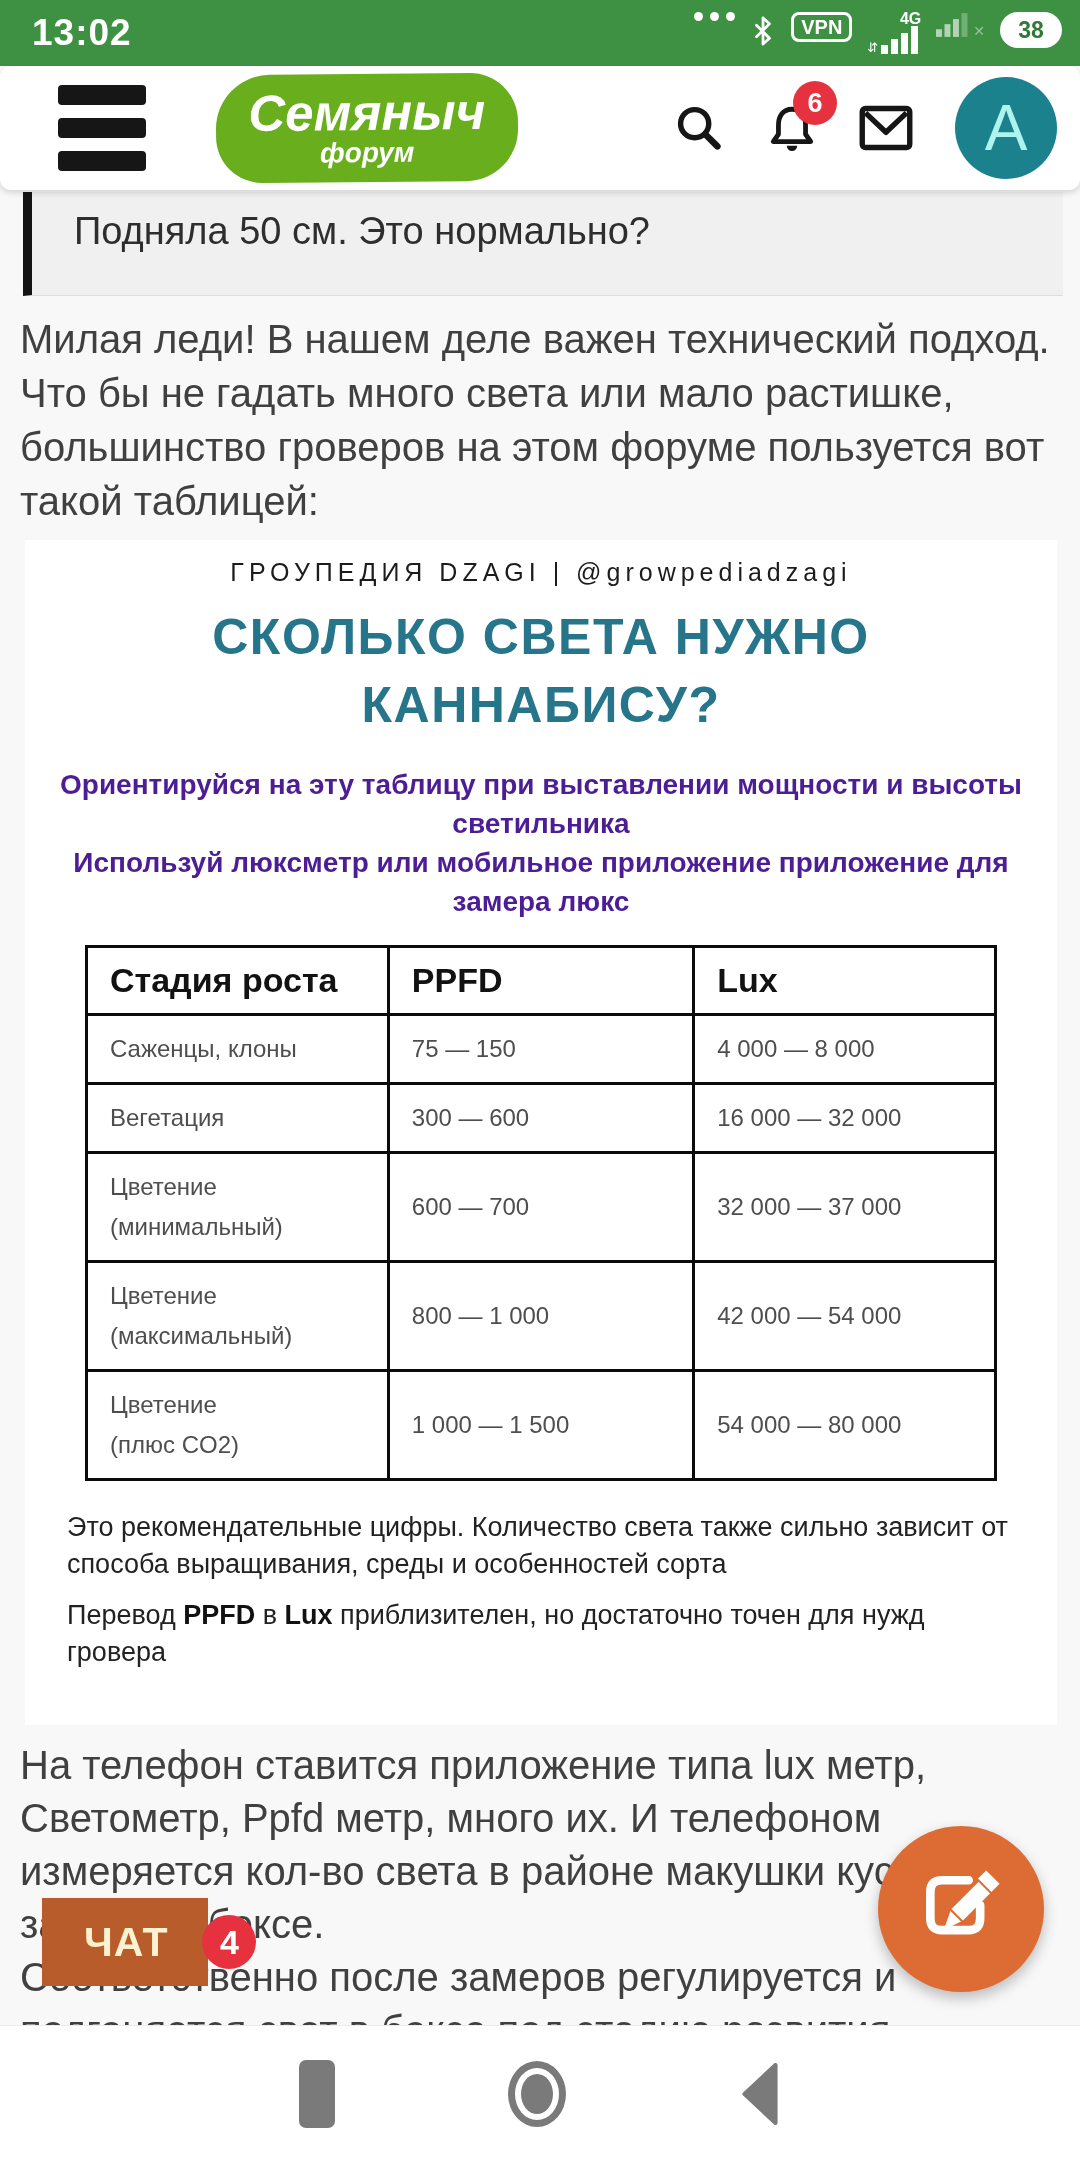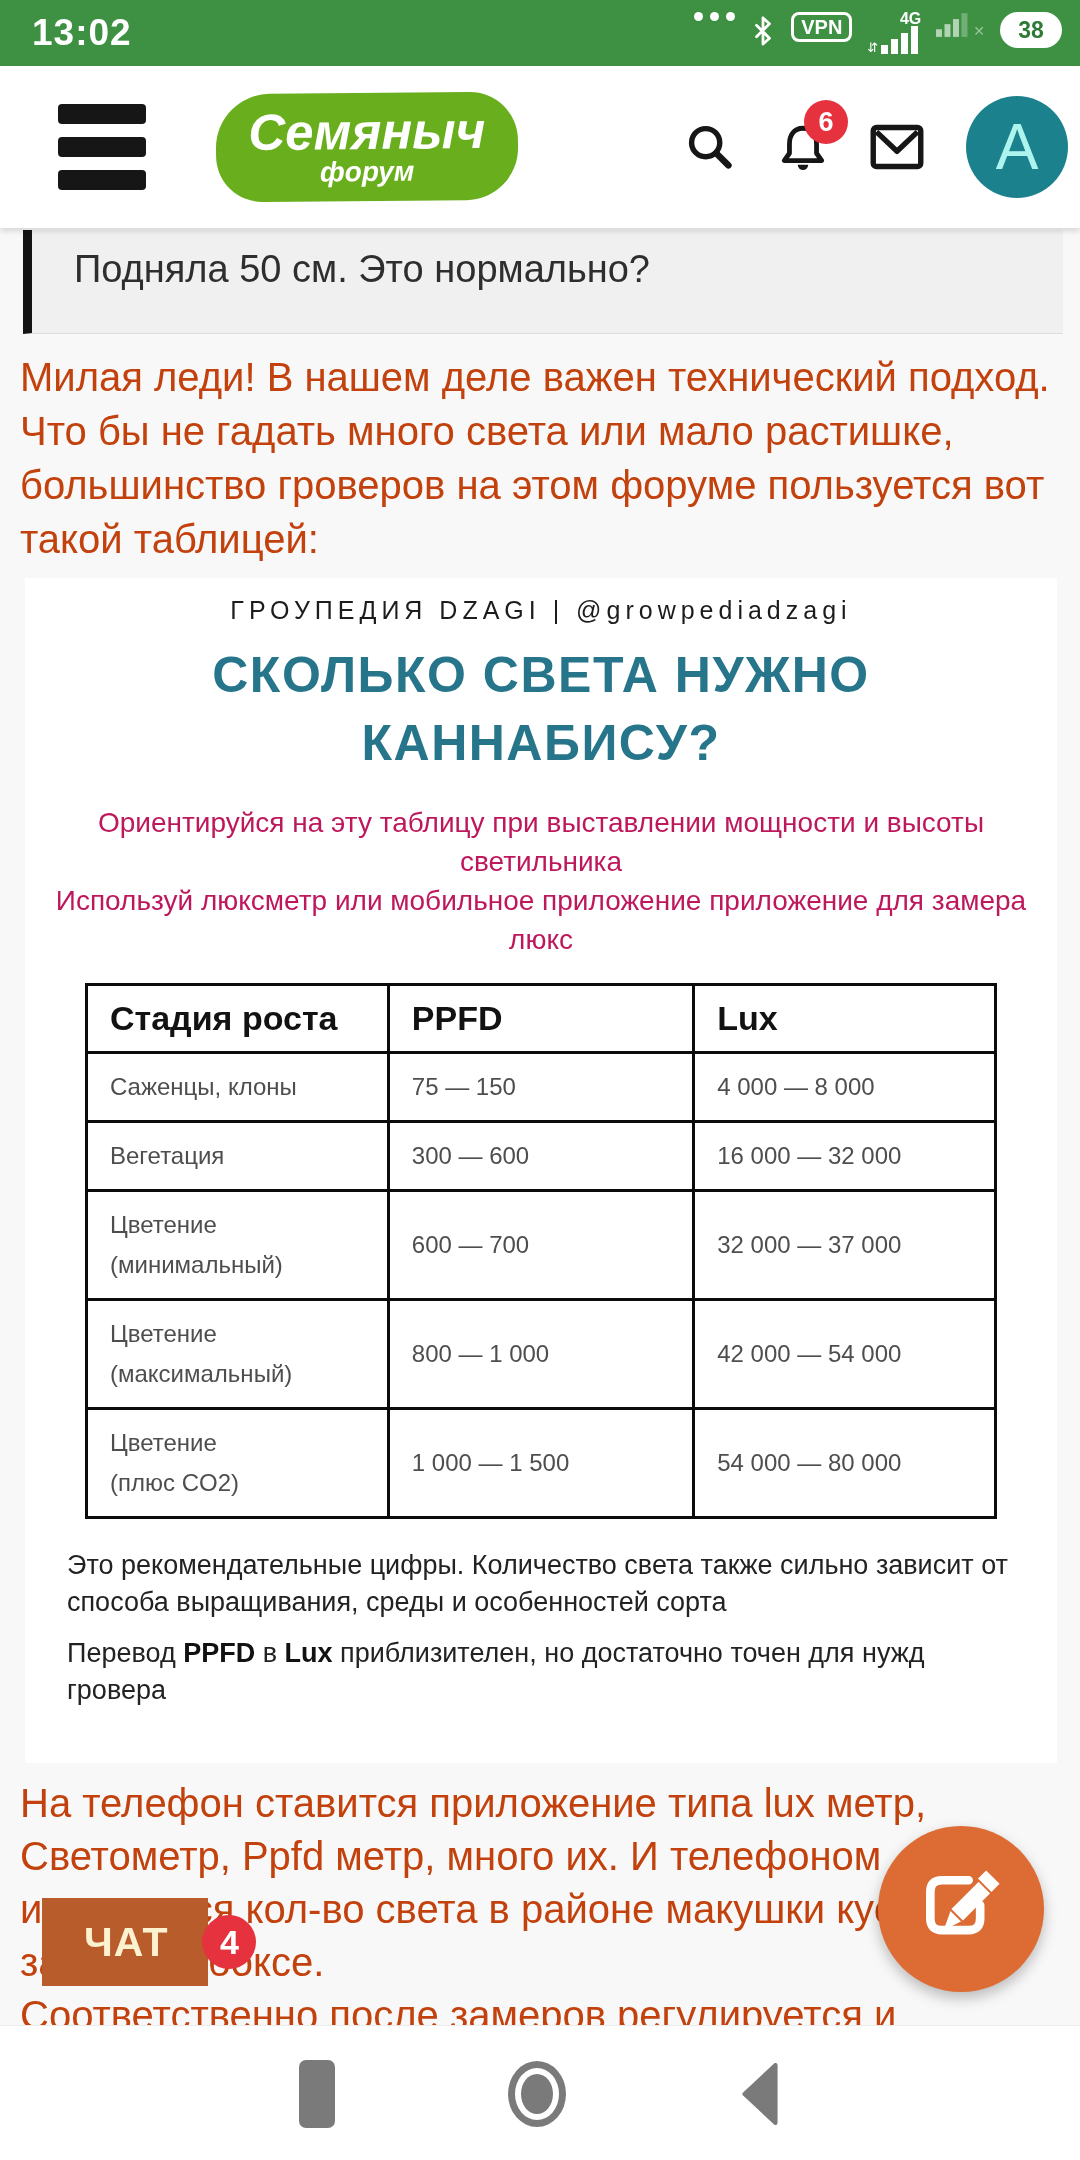--- a/index.html
+++ b/index.html
@@ -23,23 +23,24 @@
   .sb-sig{display:flex;flex-direction:column;align-items:flex-end;}
   .sb-4g{font-size:16px;font-weight:700;line-height:14px;}
   .sb-sig-row{display:flex;align-items:flex-end;gap:3px;}
   .sb-arrows{font-size:13px;line-height:13px;}
   .sb-x{font-size:14px;line-height:14px;opacity:.75;}
   .sb-batt{min-width:62px;height:36px;background:#fff;border-radius:19px;
     color:#2f7a36;font-size:23px;font-weight:700;display:flex;align-items:center;
     justify-content:center;}
   
   .appbar{
-    height:162px;background:#fff;display:flex;align-items:center;
-    padding:0 12px 0 58px;box-sizing:border-box;position:relative;z-index:5;
+    height:124px;background:#fff;display:flex;align-items:center;
+    padding:0 23px 0 58px;box-sizing:border-box;position:relative;z-index:5;
     box-shadow:0 3px 6px rgba(0,0,0,.14);
+    border-radius:11px;
   }
   .hamburger{width:88px;display:flex;flex-direction:column;gap:13px;cursor:pointer;}
   .hamburger i{display:block;height:20px;background:#161616;border-radius:4px;}
   .logo{
     margin-left:70px;width:302px;height:108px;background:var(--logo_green,#69ae1d);
     border-radius:54px 48px 52px 46px;display:flex;flex-direction:column;
     align-items:center;justify-content:center;color:#fff;transform:rotate(-.5deg);
   }
   .logo .l1{font-size:51px;font-weight:800;font-style:italic;line-height:50px;}
   .logo .l2{font-size:28px;font-weight:700;font-style:italic;line-height:30px;}
@@ -55,40 +56,40 @@
     width:102px;height:102px;border-radius:50%;background:var(--avatar_teal,#1a818d);
     color:#aef4ee;font-size:64px;font-weight:400;display:flex;align-items:center;
     justify-content:center;}
   
   .content{position:relative;}
   .quote{
     margin:2px 17px 0 23px;height:104px;box-sizing:border-box;background:#f0f0f0;
     border-left:9px solid #141414;border-bottom:1px solid #ddd;
     padding:18px 20px 0 42px;font-size:38px;color:#2e2e2e;
   }
-  .para{padding:0 20px;font-size:40px;color:#c2410c;}
+  .para{padding:0 20px;font-size:40px;color:#404040;}
   .para .line{line-height:54px;white-space:nowrap;}
   .para.p2 .line{line-height:53px;}
   .para.p1{margin-top:16px;}
   .para.p2{margin-top:14px;}
   
   .card{
     margin:12px 23px 0 25px;background:#fff;padding:18px 0 54px 0;
   }
   .ig-credit{
     text-align:center;font-size:25px;letter-spacing:5px;color:#1c1c1c;
     font-weight:500;
   }
   .ig-title{
     text-align:center;font-size:50px;line-height:68px;font-weight:800;
     letter-spacing:1.5px;color:var(--accent_teal,#27758a);margin-top:16px;
   }
   .ig-sub{
-    text-align:center;font-size:28px;line-height:39px;font-weight:400;
-    color:#be185d;margin-top:26px;
+    text-align:center;font-size:28px;line-height:39px;font-weight:700;
+    color:#4c1d95;margin-top:26px;
   }
   table.ig-table{
     width:912px;margin:24px auto 0;border-collapse:collapse;background:#fff;
   }
   .ig-table th,.ig-table td{
     border:3px solid #0b0b0b;text-align:left;vertical-align:middle;
     padding:13px 10px 13px 22px;box-sizing:border-box;
   }
   .ig-table th{font-size:34px;font-weight:700;color:#121212;height:66px;}
   .ig-table td{font-size:24px;color:#4e4e4e;line-height:40px;}

